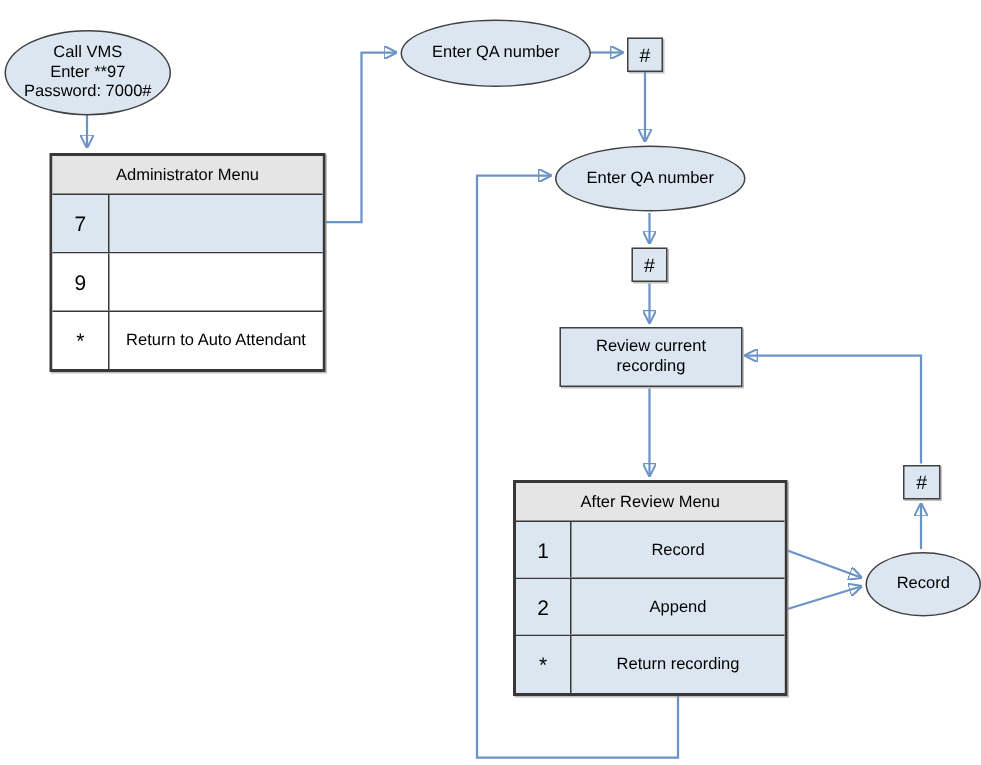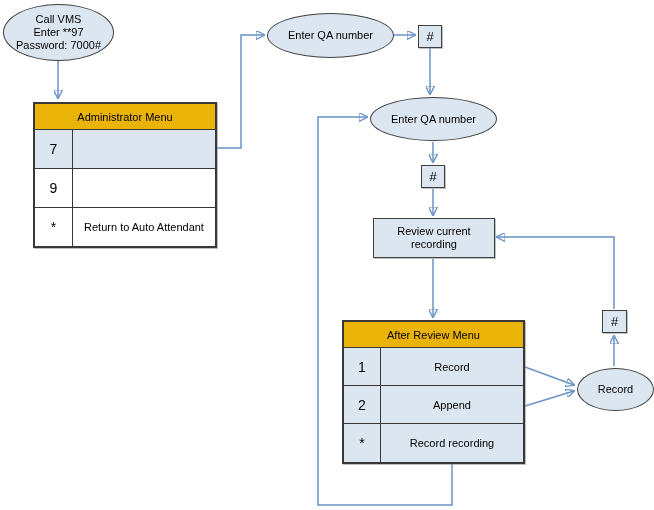--- a/index.html
+++ b/index.html
@@ -24,21 +24,21 @@
   .hash{
     border:1.5px solid #404040;background:#dce6f1;
     font-size:13px;box-shadow:1px 1px 0 rgba(140,140,140,.55);
   }
   .menu-table{
     position:absolute;box-sizing:border-box;z-index:2;background:#fff;
     border:2px solid #383838;box-shadow:1px 1px 0 rgba(140,140,140,.55);
   }
   .menu-header{
     display:flex;align-items:center;justify-content:center;
-    background:#eab308;border-bottom:1.5px solid #383838;font-size:11px;
+    background:#e5e5e5;border-bottom:1.5px solid #383838;font-size:11px;
   }
   .menu-row{display:flex;border-bottom:1.5px solid #383838;}
   .menu-row:last-child{border-bottom:none;}
   .menu-row .key{
     display:flex;align-items:center;justify-content:center;
     border-right:1.5px solid #383838;font-size:14px;
   }
   .menu-row .lbl{
     flex:1;display:flex;align-items:center;justify-content:center;
     font-size:11px;text-align:center;
@@ -65,21 +65,21 @@
     <path d="M433,142 L433,162" marker-end="url(#arr)"></path>
     <path d="M433,189 L433,215" marker-end="url(#arr)"></path>
     <path d="M433,259 L433,317" marker-end="url(#arr)"></path>
     <path d="M525,367 L574,385" marker-end="url(#arr)"></path>
     <path d="M525,406 L574,391" marker-end="url(#arr)"></path>
     <path d="M614,366 L614,336" marker-end="url(#arr)"></path>
     <path d="M614,309 L614,237 L497,237" marker-end="url(#arr)"></path>
     <path d="M452,463 L452,505 L318,505 L318,117 L367,117" marker-end="url(#arr)"></path>
   </svg>
 
-  <div class="node ellipse startlines" style="left:3px;top:4px;width:111px;height:57px;">
+  <div class="node ellipse startlines" style="left:3px;top:20px;width:111px;height:57px;">
     <div>
       <span>Call VMS</span>
       <span>Enter **97</span>
       <span>Password: 7000#</span>
     </div>
   </div>
 
   <div class="menu-table" style="left:33px;top:102px;width:184px;">
     <div class="menu-header" style="height:25px;">Administrator Menu</div>
     <div class="menu-row hl" style="height:38px;">
@@ -119,21 +119,21 @@
     <div class="menu-row hl" style="height:37px;">
       <div class="key hl" style="width:36px;">1</div>
       <div class="lbl">Record</div>
     </div>
     <div class="menu-row hl" style="height:37px;">
       <div class="key hl" style="width:36px;">2</div>
       <div class="lbl">Append</div>
     </div>
     <div class="menu-row hl" style="height:38px;">
       <div class="key hl" style="width:36px;">*</div>
-      <div class="lbl">Record recording</div>
+      <div class="lbl">Return recording</div>
     </div>
   </div>
 
   <div class="node ellipse" style="left:577px;top:368px;width:77px;height:43px;">
     <span>Record</span>
   </div>
 
   <div class="node hash" style="left:602px;top:310px;width:25px;height:23px;">
     <span>#</span>
   </div>

